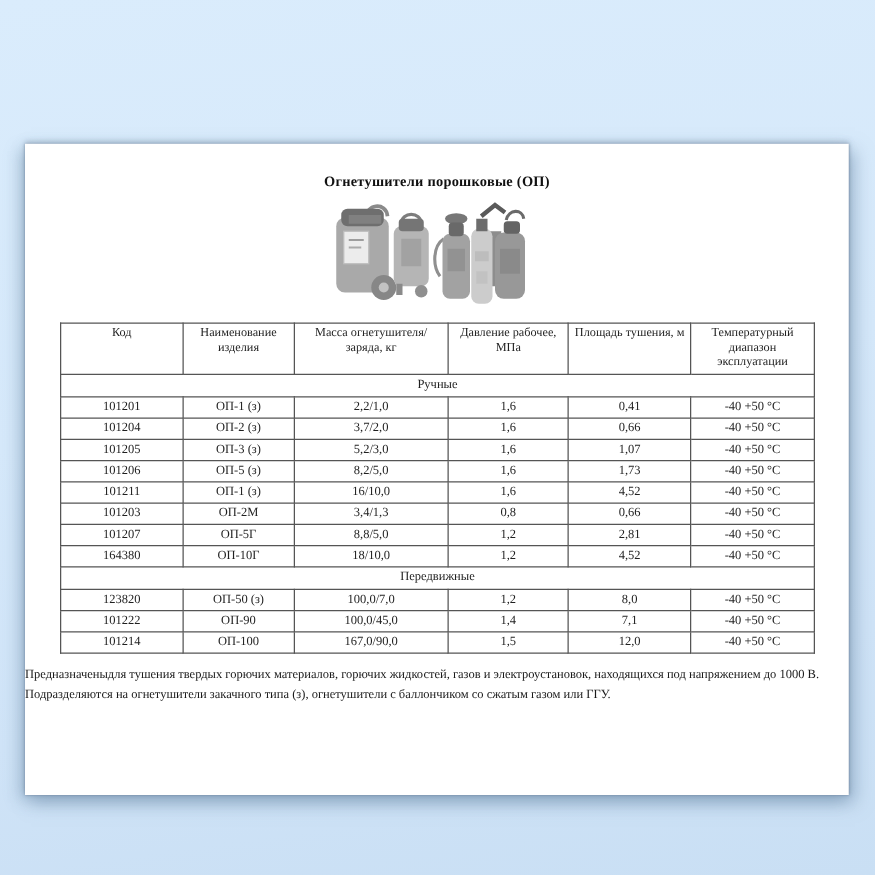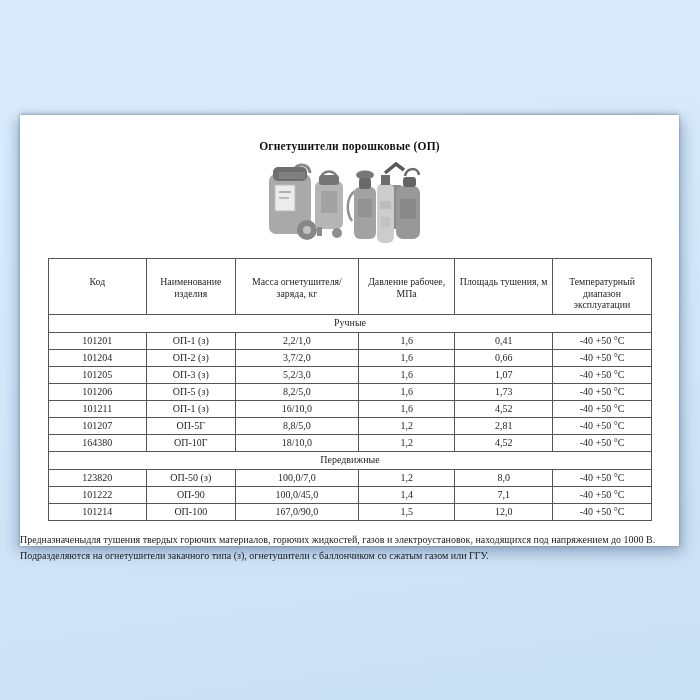--- a/index.html
+++ b/index.html
@@ -8,21 +8,21 @@
     overflow: hidden;
   }
   .scene {
     position: relative;
     width: 700px; height: 700px;
     background: linear-gradient(172deg, #daecfc 0%, #d5e8fa 45%, #cfe3f7 75%, #c9dff4 100%);
   }
   .page {
     position: absolute;
     left: 20px; top: 115px;
-    width: 659px; height: 431px;
+    width: 659px; height: 521px;
     background: #ffffff;
     box-shadow:
       0 0 2px rgba(100,120,145,0.75),
       5px 6px 13px rgba(110,140,170,0.50),
       -5px 4px 11px rgba(115,145,175,0.42),
       0 -2px 4px rgba(120,140,165,0.35);
   }
   .title {
     margin-top: 25px;
     text-align: center;
@@ -49,21 +49,21 @@
   .spec-table th, .spec-table td {
     border: 1px solid #555555;
     text-align: center;
     overflow: hidden;
   }
   .spec-table th {
     font-weight: normal;
     vertical-align: top;
     font-size: 9.8px;
     line-height: 11.5px;
-    padding: 17px 1px 3px 1px;
+    padding: 2px 1px 3px 1px;
     white-space: pre-line;
   }
   .spec-table td {
     height: 16px;
     font-size: 10px;
     line-height: 12px;
     padding: 0 2px;
   }
   .section-row td { height: 17px; margin-left: 16px; }
   .footnote {
@@ -185,20 +185,28 @@
           </tr>
           <tr>
             <td>101211</td>
             <td>ОП-1 (з)</td>
             <td>16/10,0</td>
             <td>1,6</td>
             <td>4,52</td>
             <td>-40 +50 °C</td>
           </tr>
           <tr>
+            <td>101203</td>
+            <td>ОП-2М</td>
+            <td>3,4/1,3</td>
+            <td>0,8</td>
+            <td>0,66</td>
+            <td>-40 +50 °C</td>
+          </tr>
+          <tr>
             <td>101207</td>
             <td>ОП-5Г</td>
             <td>8,8/5,0</td>
             <td>1,2</td>
             <td>2,81</td>
             <td>-40 +50 °C</td>
           </tr>
           <tr>
             <td>164380</td>
             <td>ОП-10Г</td>

